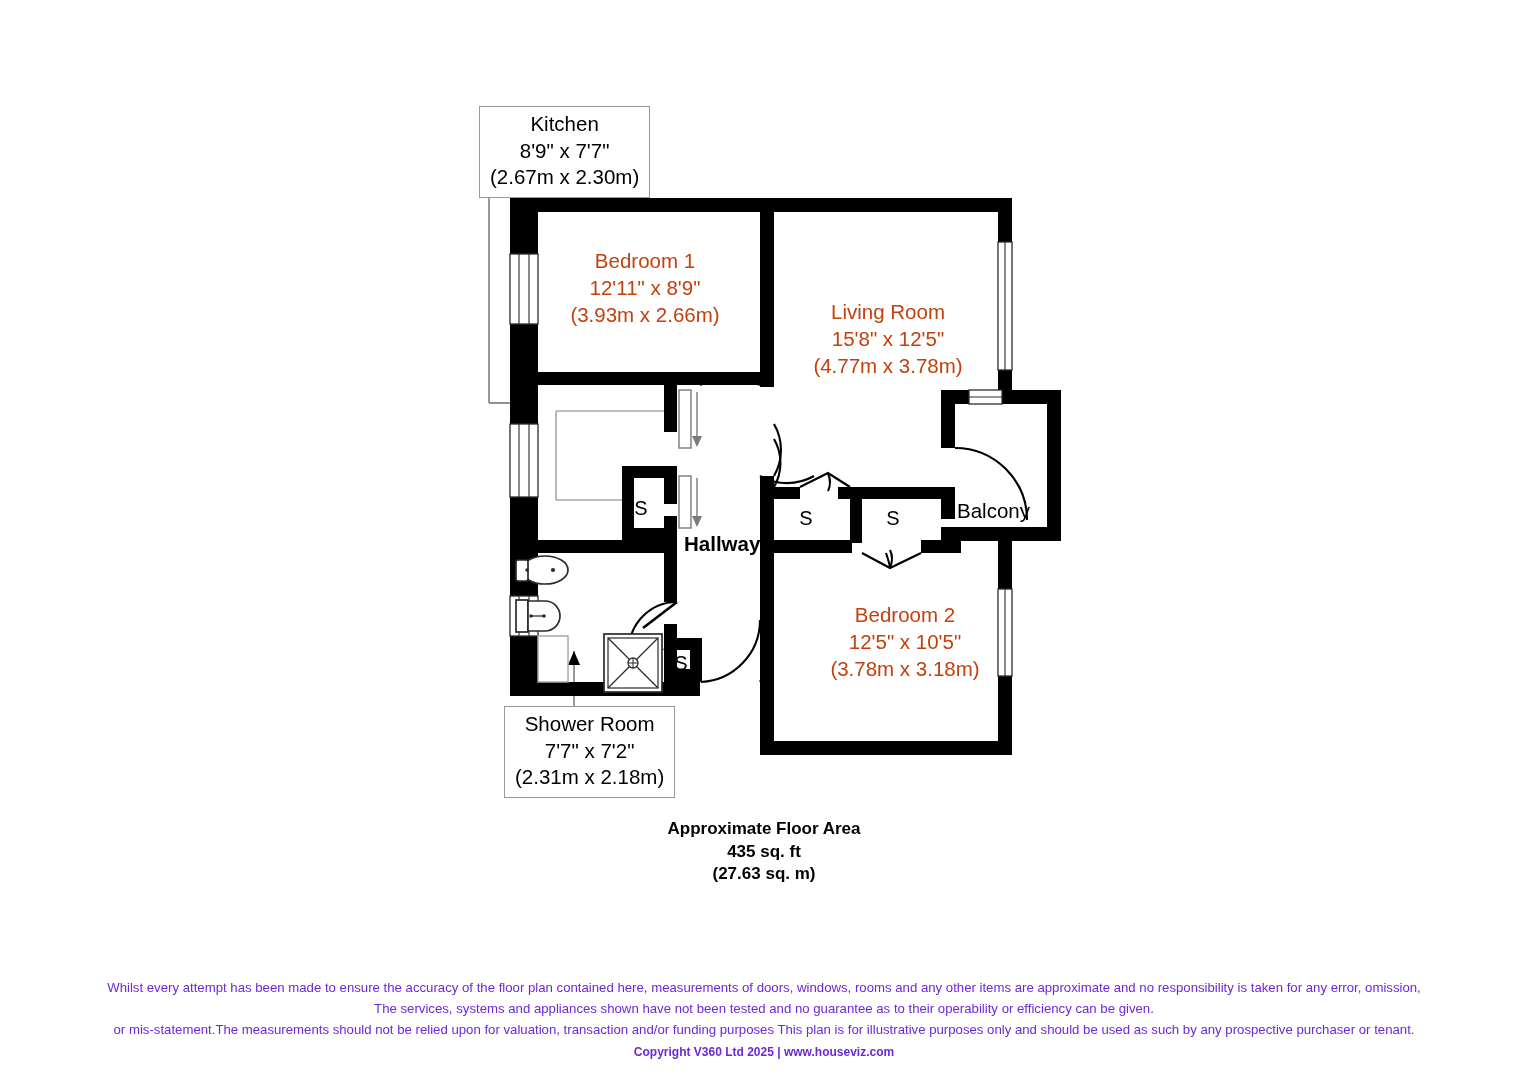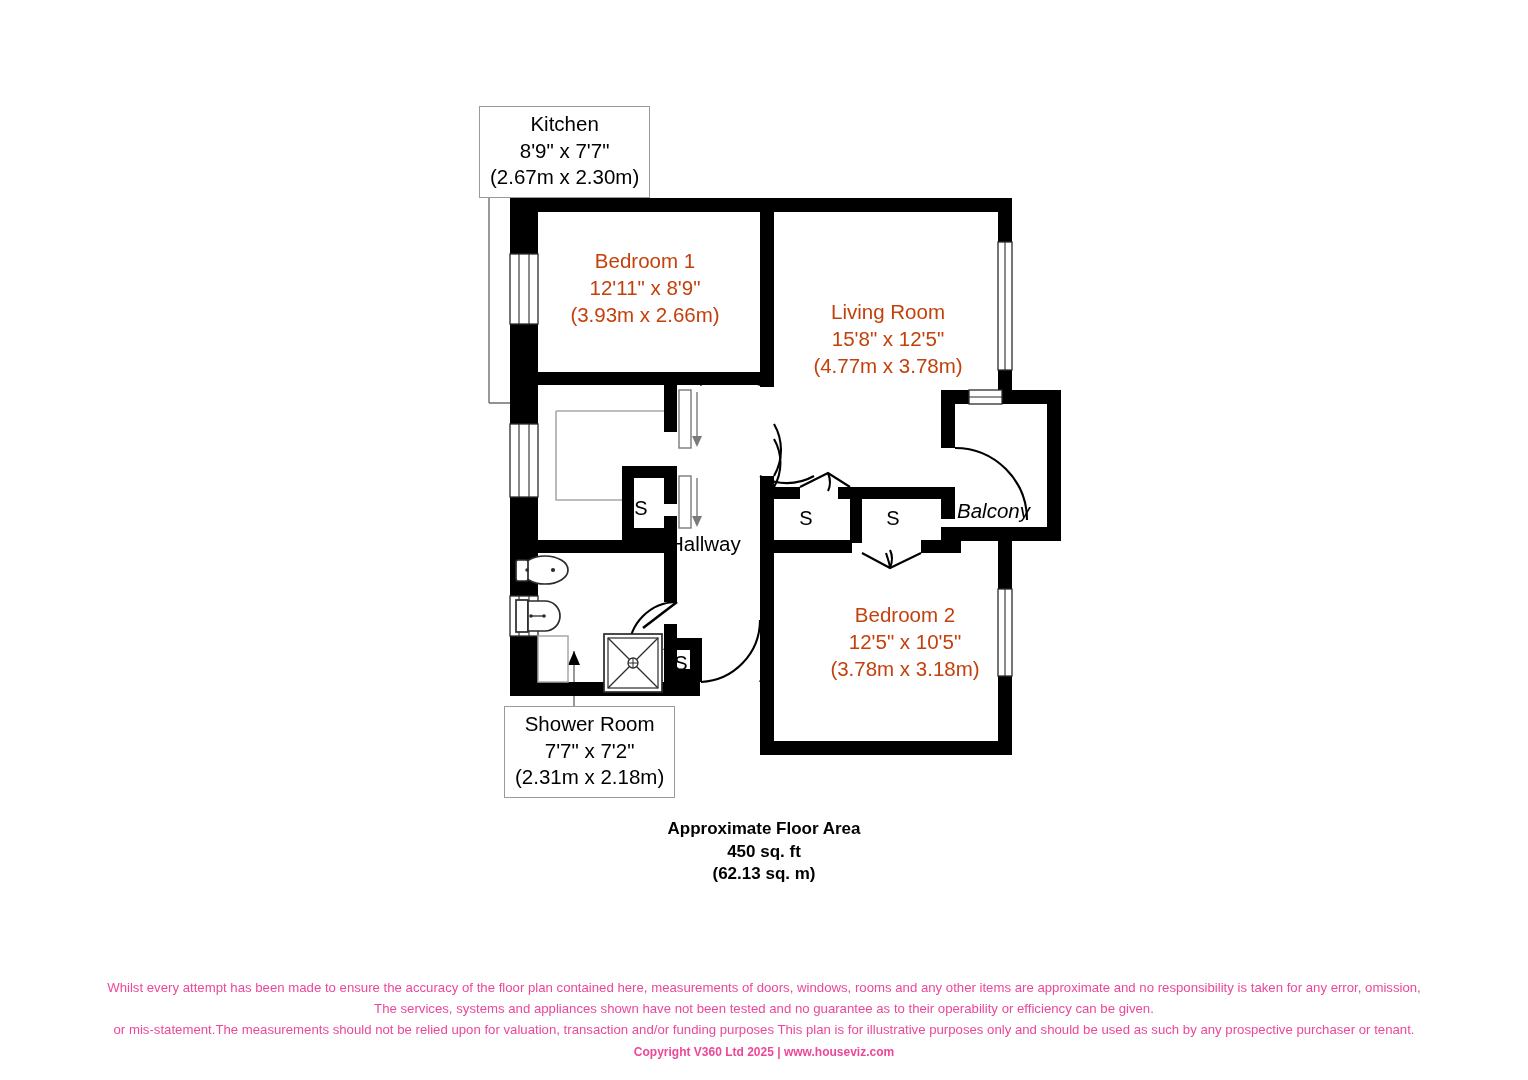--- a/index.html
+++ b/index.html
@@ -75,21 +75,21 @@
   #area-block div { white-space: nowrap; }
 
   #disclaimer {
     position: absolute;
     left: 0;
     top: 978px;
     width: 1528px;
     text-align: center;
     font-size: 13.2px;
     line-height: 1.58;
-    color: #ec4899;
+    color: #6d28d9;
   }
   #disclaimer .copy {
     font-weight: bold;
     font-size: 12px;
     padding-top: 2px;
   }
 </style>
 </head>
 <body>
 
@@ -355,33 +355,33 @@
     <div>12'5" x 10'5"</div>
     <div>(3.78m x 3.18m)</div>
   </div>
 
   <div class="callout" style="left:504px; top:706px;">
     <div>Shower Room</div>
     <div>7'7" x 7'2"</div>
     <div>(2.31m x 2.18m)</div>
   </div>
 
-  <div class="plain-label" style="left:669px; top:532px;">Hallway</div>
-
-  <div class="plain-label" style="left:957px; top:499px;font-style:italic;">Balcony</div>
+  <div class="plain-label" style="left:684px; top:532px;font-weight:bold;">Hallway</div>
+
+  <div class="plain-label" style="left:957px; top:499px;">Balcony</div>
 
   <div class="s-label" style="left:631px; top:497px; width:20px;">S</div>
   <div class="s-label" style="left:796px; top:507px; width:20px;">S</div>
   <div class="s-label" style="left:883px; top:507px; width:20px;">S</div>
   <div class="s-label" style="left:671px; top:652px; width:20px;">S</div>
 
   <div id="area-block">
     <div>Approximate Floor Area</div>
-    <div>450 sq. ft</div>
-    <div>(62.13 sq. m)</div>
+    <div>435 sq. ft</div>
+    <div>(27.63 sq. m)</div>
   </div>
 
   <div id="disclaimer">
     <div>Whilst every attempt has been made to ensure the accuracy of the floor plan contained here, measurements of doors, windows, rooms and any other items are approximate and no responsibility is taken for any error, omission,</div>
     <div>The services, systems and appliances shown have not been tested and no guarantee as to their operability or efficiency can be given.</div>
     <div>or mis-statement.The measurements should not be relied upon for valuation, transaction and/or funding purposes This plan is for illustrative purposes only and should be used as such by any prospective purchaser or tenant.</div>
     <div class="copy">Copyright V360 Ltd 2025 | www.houseviz.com</div>
   </div>
 
 </div>

